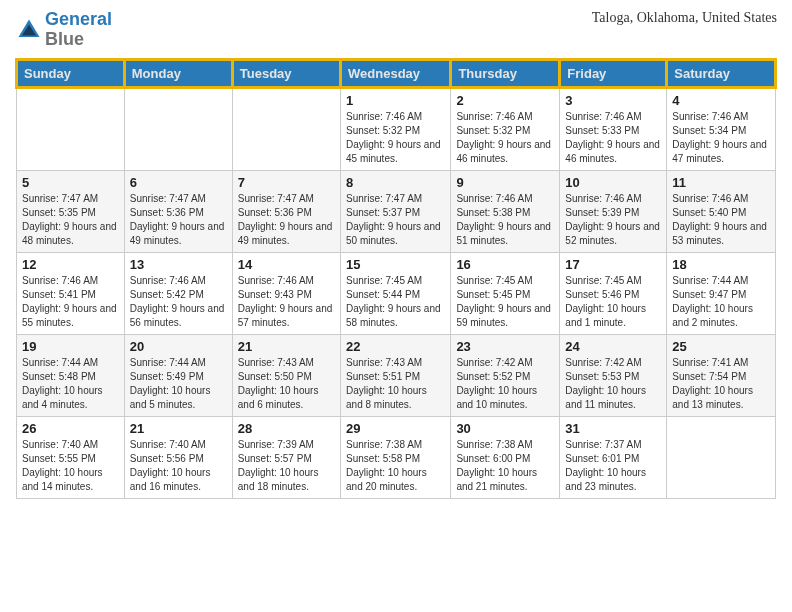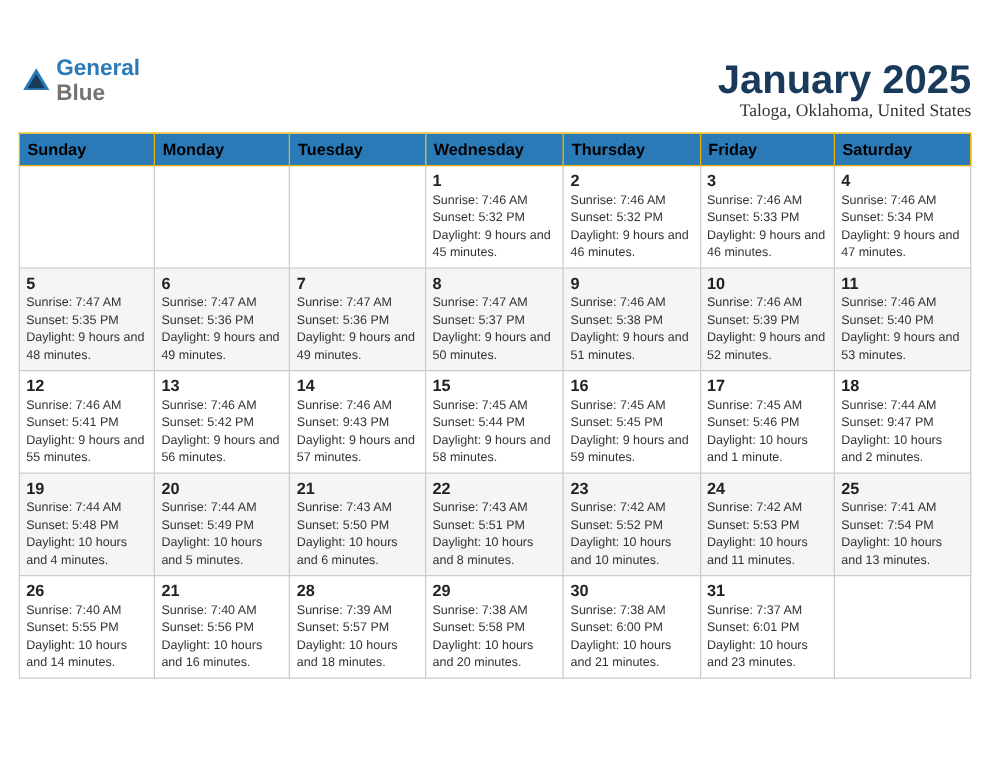--- a/index.html
+++ b/index.html
@@ -12,21 +12,20 @@
     }
     .container {
       width: 792px;
       padding: 10px 15px 10px 15px;
     }
     .header {
       display: flex;
       justify-content: space-between;
       align-items: flex-start;
       margin-bottom: 8px;
-      margin-top: 35px;
     }
     .logo {
       display: flex;
       align-items: center;
     }
     .logo-text {
       font-size: 18px;
       font-weight: bold;
       color: #1a3a5c;
       line-height: 1.1;
@@ -52,25 +51,25 @@
       color: #333;
       font-family: Liberation Serif, serif;
     }
     .calendar-table {
       width: 100%;
       border-collapse: collapse;
       border: 1px solid #ccc;
     }
     .calendar-table th {
       background-color: #2a7ab8;
-      color: #000000;
+      color: #e5e5e5;
       text-align: left;
       padding: 5px 6px;
       font-size: 13px;
-      border: 1px solid #eab308;
+      border: 3px solid #eab308;
     }
     .calendar-table td {
       border: 1px solid #ccc;
       vertical-align: top;
       padding: 4px 5px;
       width: 113px;
       height: 82px;
       background: #fff;
     }
     .calendar-table tr:nth-child(even) td {
@@ -101,21 +100,20 @@
       <svg class="logo-icon" viewBox="0 0 40 40">
         <polygon points="20,5 35,30 5,30" fill="#2a7ab8"></polygon>
         <polygon points="20,12 30,28 10,28" fill="#1a3a5c"></polygon>
       </svg>
       <div class="logo-text">
         <span>General</span><br>
         <span style="color:#737373">Blue</span>
       </div>
     </div>
     <div class="title-block">
-      <div class="month-title">January 2025</div>
       <div class="location">Taloga, Oklahoma, United States</div>
     </div>
   </div>
 
   <table class="calendar-table">
     <thead>
       <tr>
       <th>Sunday</th>
           <th>Monday</th>
           <th>Tuesday</th>

